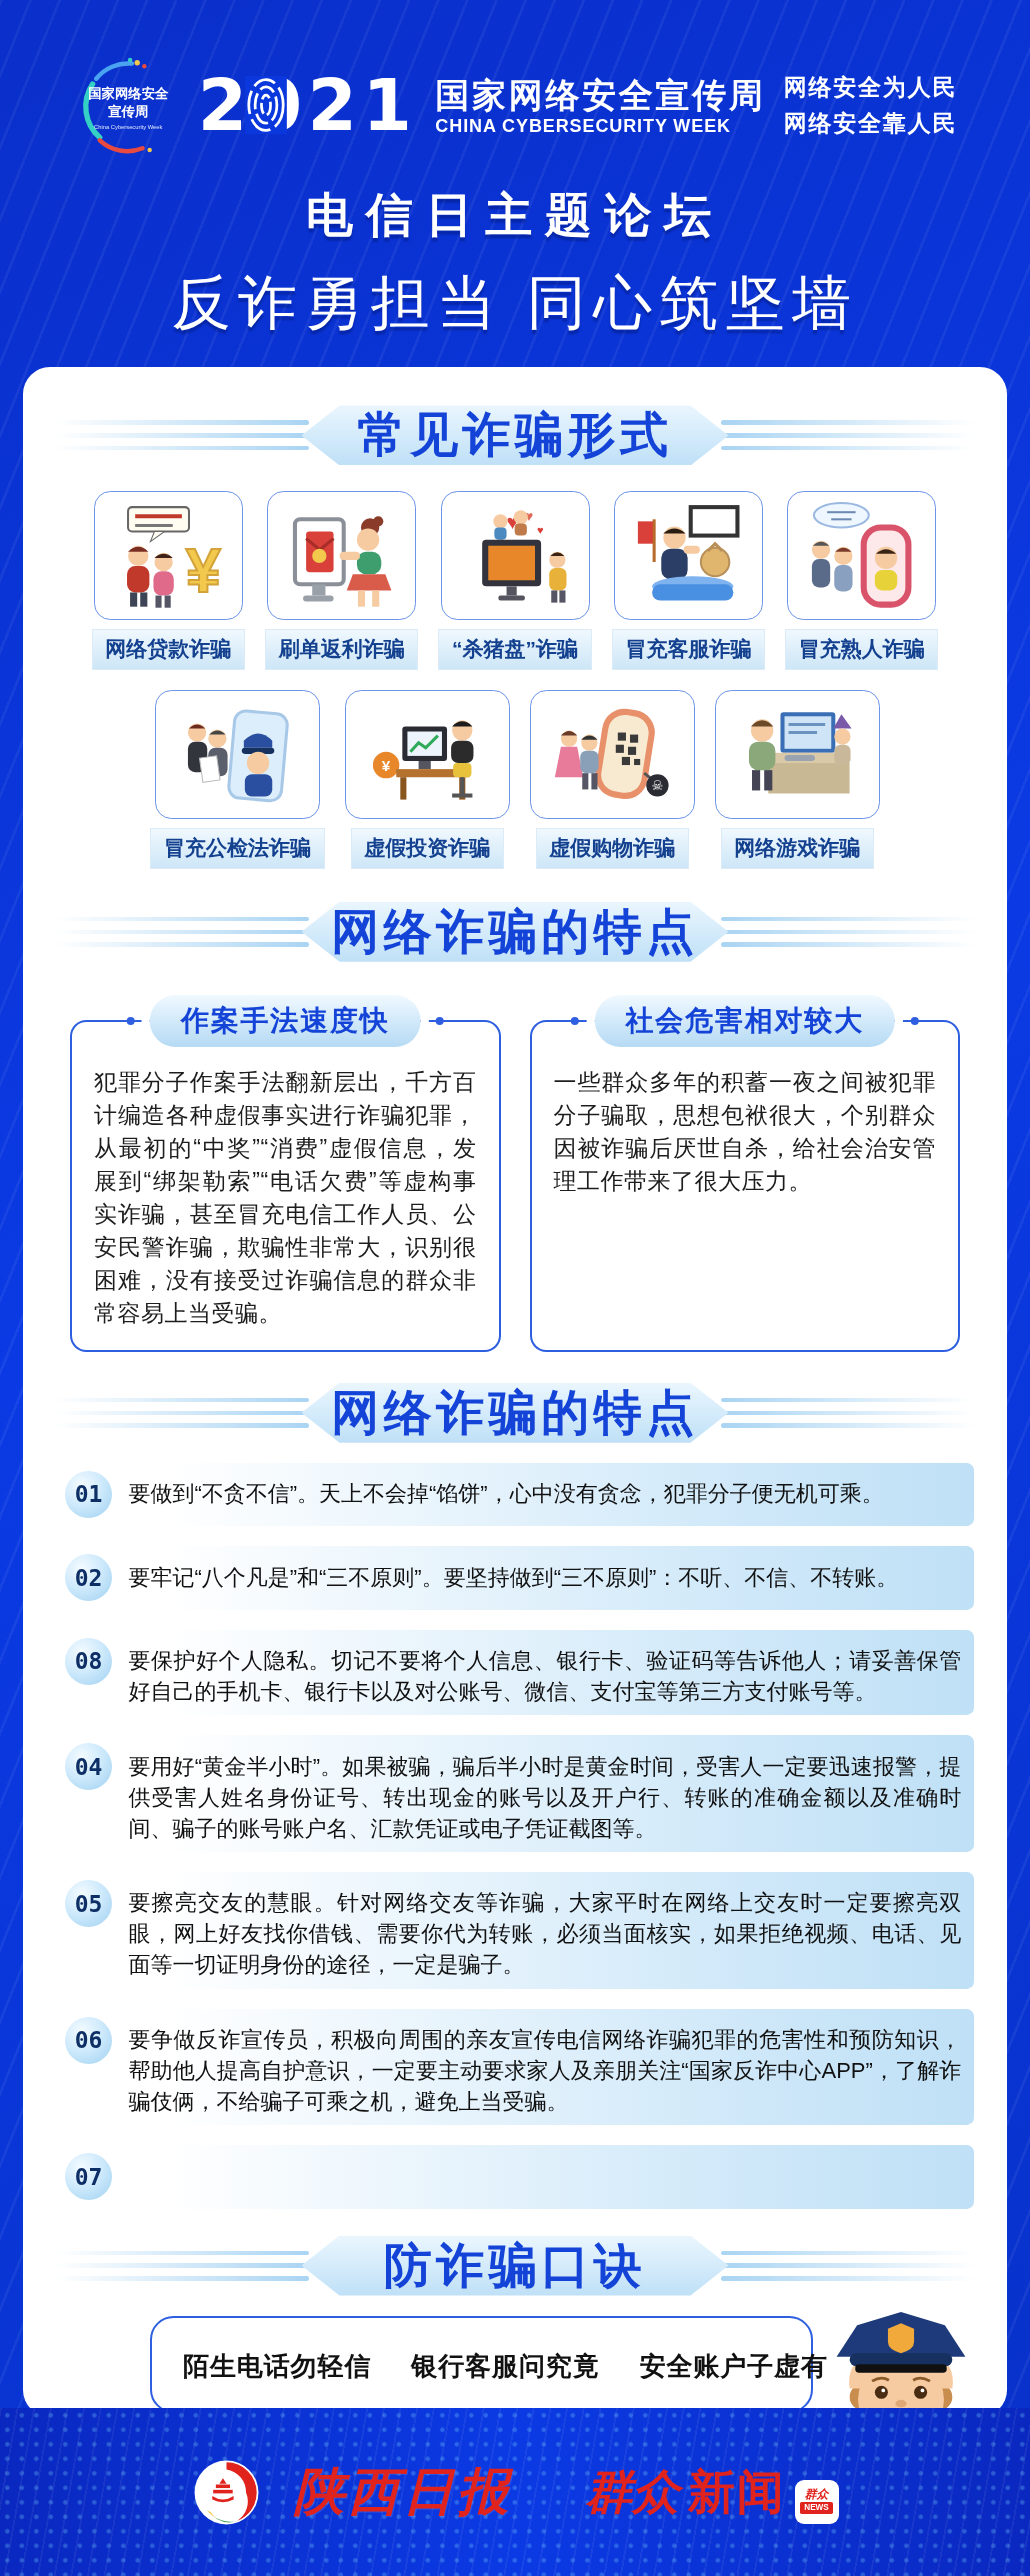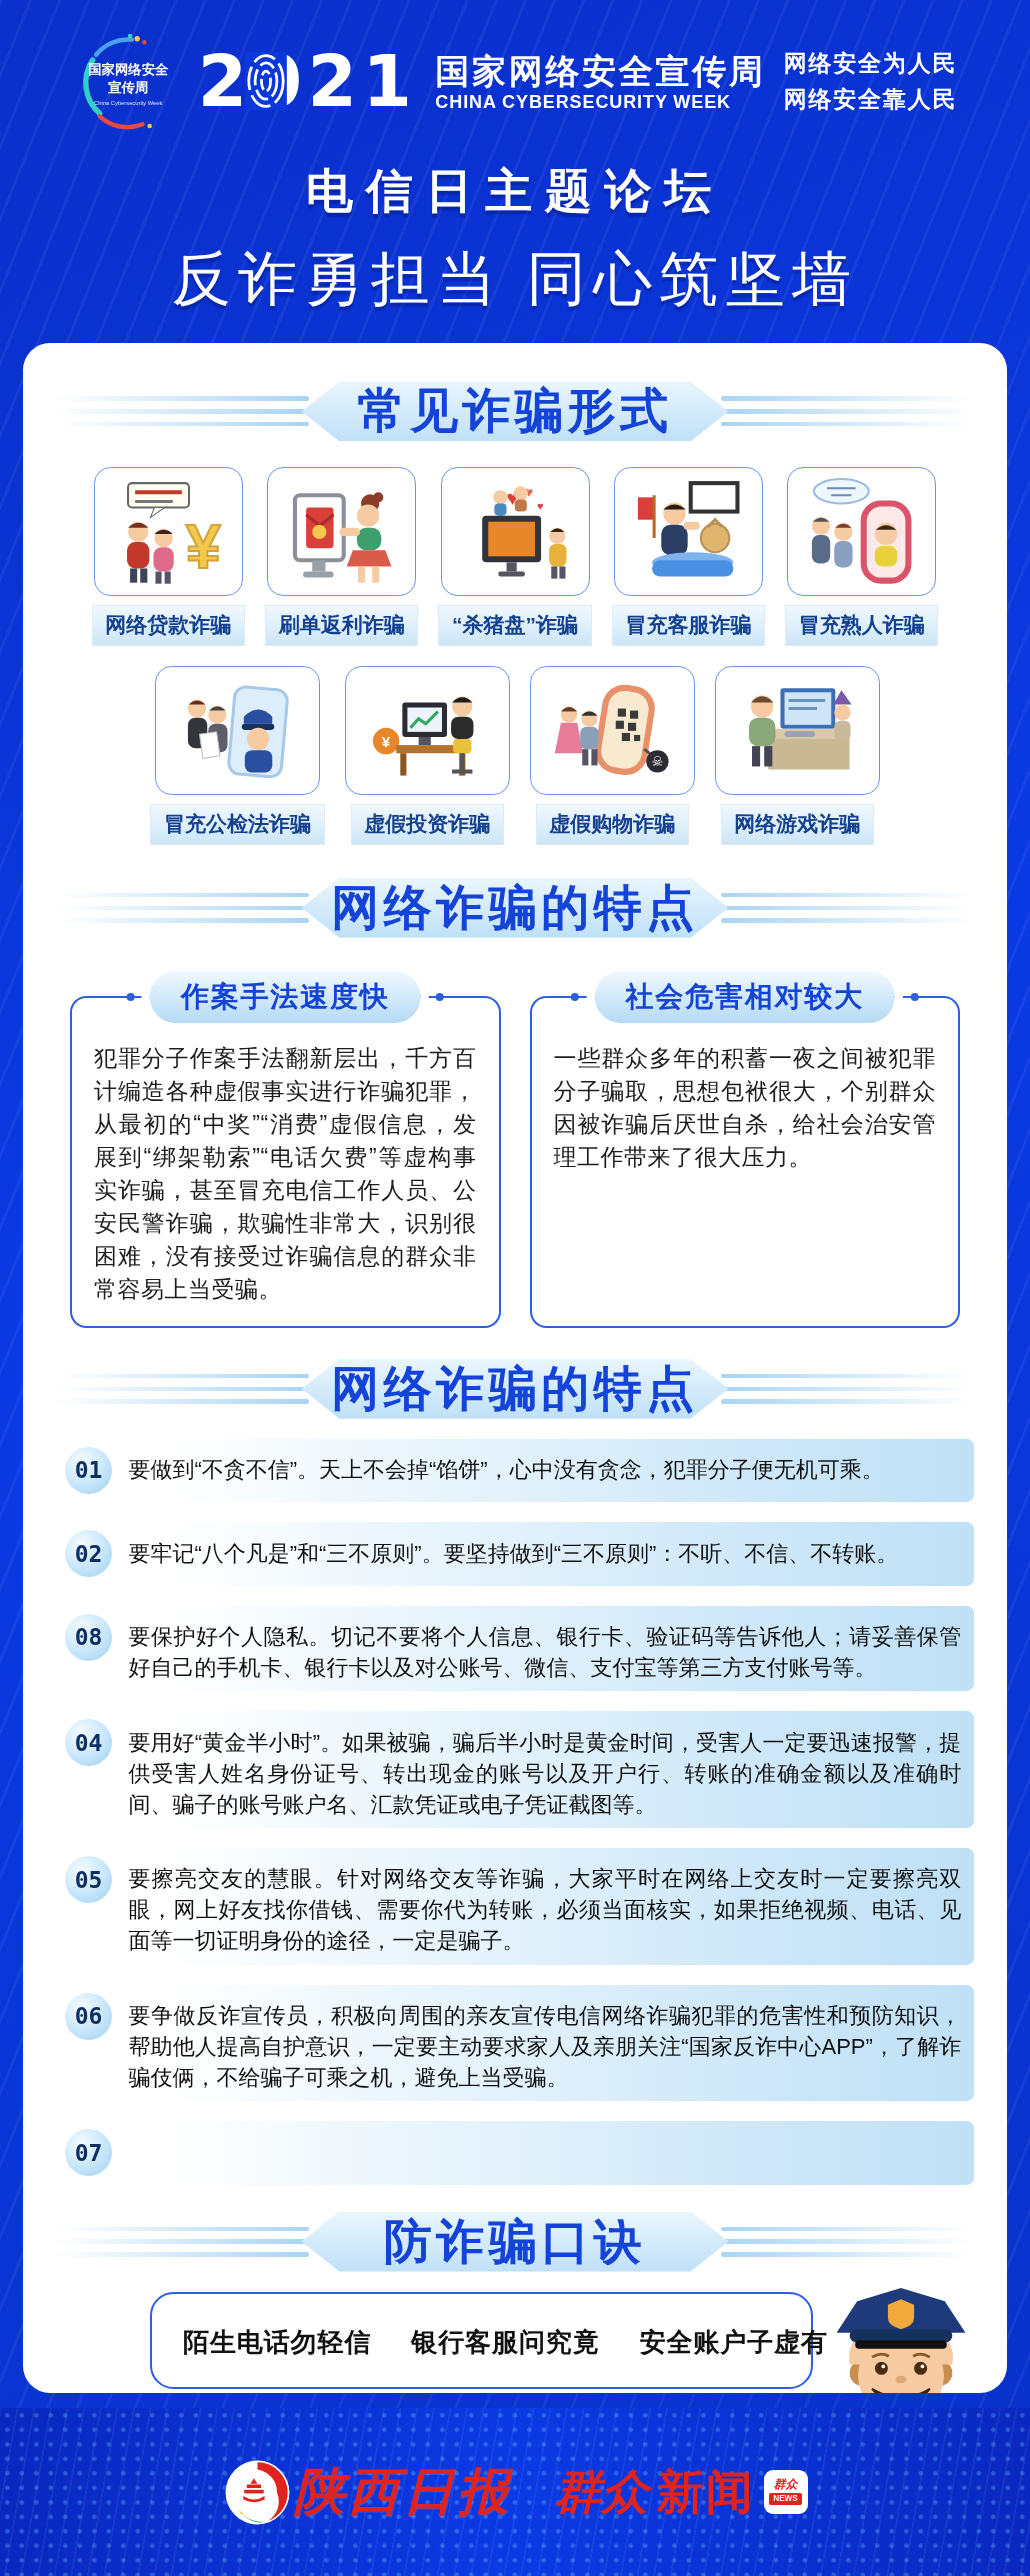--- a/index.html
+++ b/index.html
@@ -6,21 +6,21 @@
   html,body { width:1030px; }
   body { font-family:"Liberation Sans","DejaVu Sans",sans-serif; }
 
   .poster { position:relative; width:1030px; height:2576px; overflow:hidden;
     background:
       repeating-linear-gradient(112deg, rgba(255,255,255,.055) 0 2.7px, rgba(255,255,255,0) 2.7px 27px),
       linear-gradient(155deg,#0a2fca 0%,#0b3ae4 45%,#0831c8 100%);
   }
 
   
-  .header { padding-top:28px; color:#fff; text-align:center; }
+  .header { padding-top:52px; color:#fff; text-align:center; }
   .brand-row { display:flex; align-items:center; justify-content:center; gap:18px; }
   .logo-badge { width:107px; height:107px; flex:0 0 auto; }
   .year-wrap { position:relative; font-weight:bold; font-size:71px; letter-spacing:5.5px; line-height:1;
     font-family:"DejaVu Sans",sans-serif; }
   .year-fp { position:absolute; left:47px; top:6.4px; width:42px; height:58px; }
   .brand-cn { text-align:left; }
   .brand-cn .cn { font-size:34px; font-weight:900; letter-spacing:2.7px; line-height:1.25; }
   .brand-cn .en { font-size:18px; font-weight:bold; letter-spacing:0.9px; }
   .slogans { text-align:left; font-size:23px; font-weight:bold; line-height:1.55; letter-spacing:1.8px; }
   .main-title { margin-top:25.4px; font-size:47px; font-weight:900; letter-spacing:12.7px;
@@ -98,26 +98,26 @@
   .motto-line { font-size:26px; font-weight:700; color:#111; letter-spacing:0.9px; white-space:nowrap; }
   .police { position:absolute; right:25.4px; top:-16.4px; width:162px; height:224px; }
 
   
   .footer { position:absolute; left:0; right:0; bottom:0; height:168px;
     background:
       radial-gradient(circle at 7.3px 7.3px, rgba(130,225,255,.28) 1.8px, rgba(0,0,0,0) 2.7px),
       repeating-linear-gradient(100deg, rgba(255,255,255,.06) 0 1.8px, rgba(255,255,255,0) 1.8px 16.4px),
       linear-gradient(90deg,#0a28c0 0%,#0b3ae4 50%,#0a28c0 100%);
     background-size:14.5px 14.5px, auto, auto;
-    display:flex; align-items:center; justify-content:center; }
+    display:flex; align-items:center; justify-content:center; gap:31px; }
   .sx-logo { width:71px; height:71px; }
   .paper-name { color:#e0231c; font-size:51px; font-weight:900; font-style:italic;
     font-family:"Liberation Serif","DejaVu Serif",serif; letter-spacing:3.6px;
     text-shadow:0.9px 0.9px 0 #fff2; }
-  .qz-wrap { display:flex; align-items:center; gap:9px; margin-left:42px; }
+  .qz-wrap { display:flex; align-items:flex-end; gap:9px; margin-left:42px; }
   .qz-script { color:#e0231c; font-size:47px; font-weight:900; font-style:italic;
     font-family:"Liberation Serif","DejaVu Serif",serif; }
   .qz-bold { color:#e0231c; font-size:47px; font-weight:900; letter-spacing:1.8px; }
   .news-badge { width:44px; height:44px; border-radius:9px; background:#fff;
     display:flex; flex-direction:column; align-items:center; justify-content:center; gap:1.8px; }
   .news-badge .s { color:#e0231c; font-size:11.8px; font-weight:900;
     font-family:"Liberation Serif","DejaVu Serif",serif; font-style:italic; line-height:1; }
   .news-badge .n { background:#e0231c; color:#fff; font-size:8.2px; font-weight:bold;
     padding:0.9px 4.5px; border-radius:1.8px; line-height:1.2; }
 </style>

